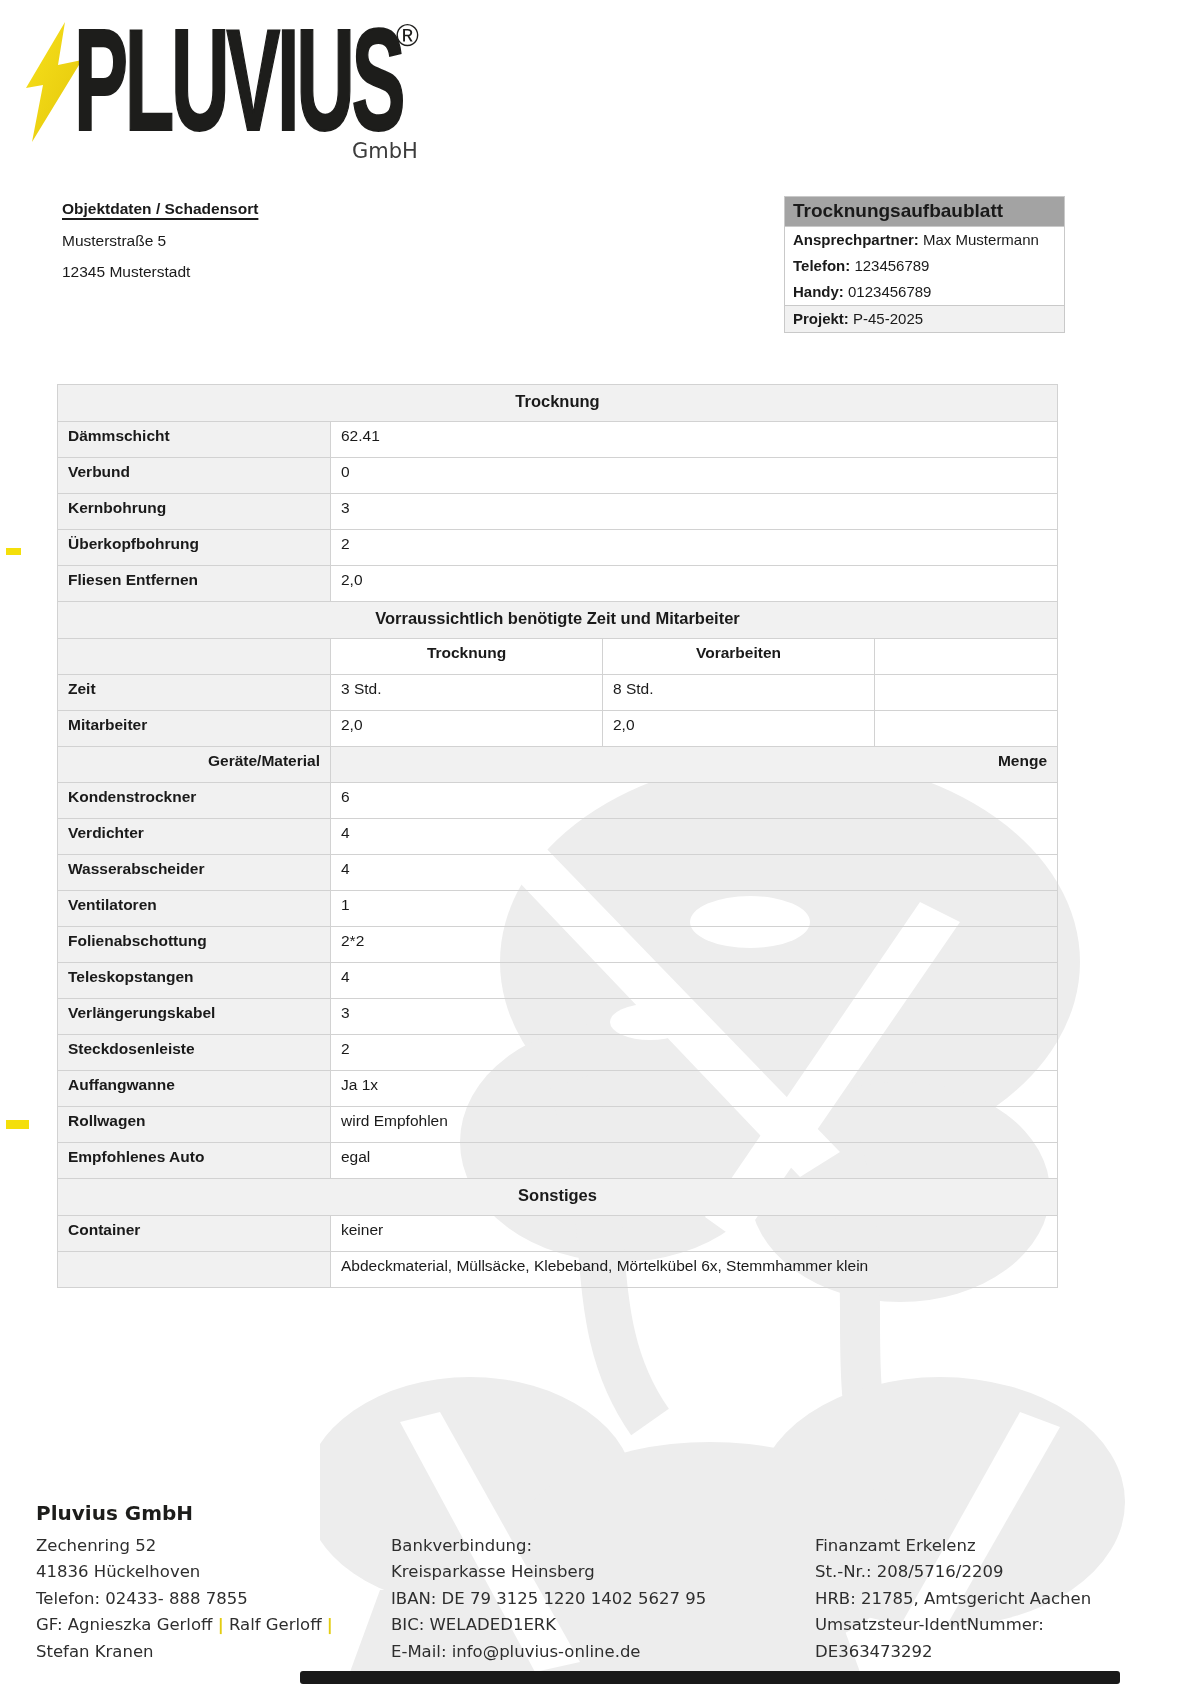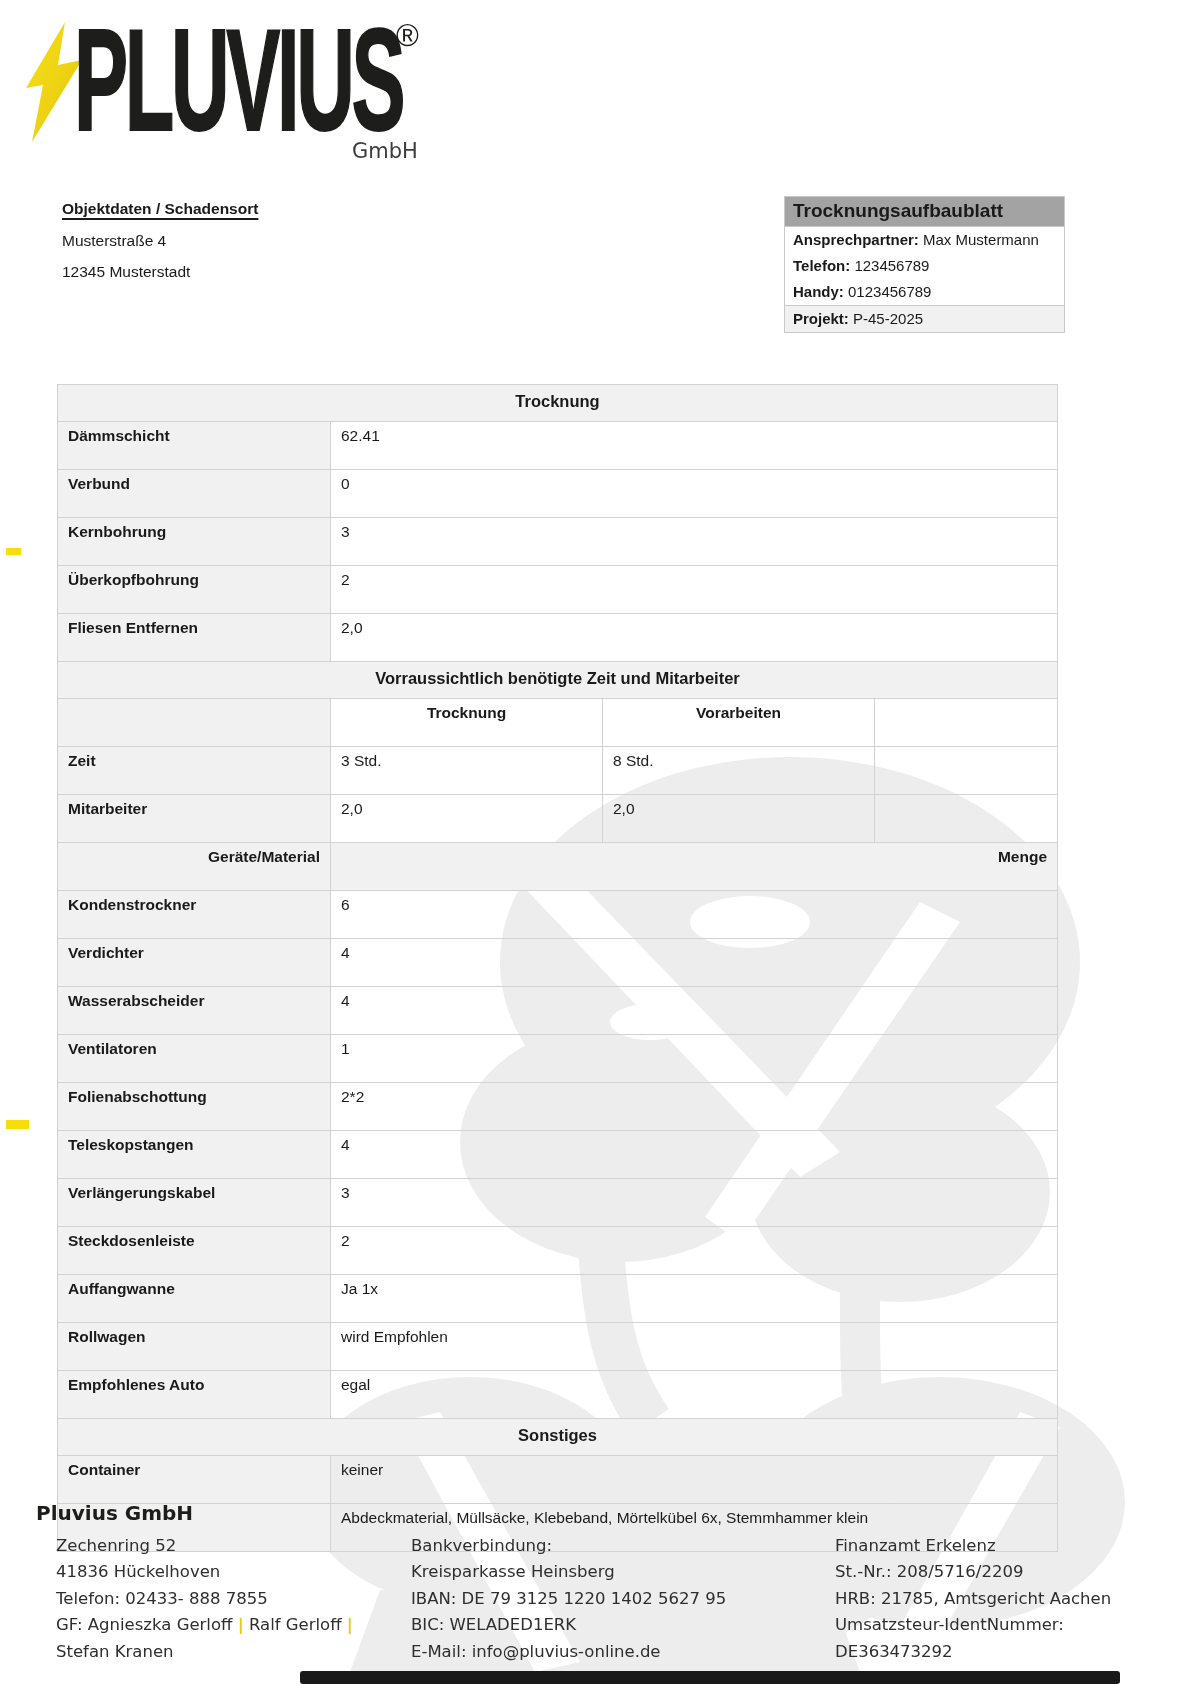--- a/index.html
+++ b/index.html
@@ -30,33 +30,33 @@
     border:1px solid #c9c9c9;background:#ffffff;}
   .infobox .title{background:#a3a3a3;border-bottom:1px solid #c9c9c9;
     font-weight:bold;font-size:19px;padding:3px 8px 4px;}
   .ib-row{font-size:15px;padding:2px 8px;line-height:22px;}
   .ib-row b{font-weight:bold;}
   .ib-row.hl{background:#f1f1f1;border-top:1px solid #c9c9c9;}
 
   
   .tablewrap{position:absolute;left:57px;top:384px;width:1000px;z-index:1;}
   table{border-collapse:collapse;table-layout:fixed;width:1000px;border-radius:21px;}
-  td{border:1px solid #d2d2d2;font-size:15.5px;padding:5px 10px 24px;vertical-align:top;
+  td{border:1px solid #d2d2d2;font-size:15.5px;padding:5px 10px 12px;vertical-align:top;
     height:17px;background:transparent;}
   td.section{background:#f1f1f1;text-align:center;font-weight:bold;font-size:16.5px;
     padding:7px 10px 10px;}
   td.lbl{background:#f1f1f1;font-weight:bold;}
   td.colhead{text-align:center;font-weight:bold;}
   td.colheadg{background:#f1f1f1;text-align:right;font-weight:bold;}
 
   
   .f-company{position:absolute;left:36px;top:1501px;z-index:2;font-size:20px;font-weight:bold;
     color:#1d1d1b;font-family:"DejaVu Sans", sans-serif;}
   .f-col{position:absolute;top:1533px;z-index:2;font-size:16.5px;line-height:26.4px;
-    color:#2e2e2e;font-family:"DejaVu Sans", sans-serif;white-space:nowrap;margin-left:20px;}
+    color:#2e2e2e;font-family:"DejaVu Sans", sans-serif;white-space:nowrap;}
   .f-col1{left:36px;} .f-col2{left:391px;} .f-col3{left:815px;}
   .accent{color:#e3cc12;font-weight:bold;}
 
   
   .ymark{position:absolute;left:6px;background:#f4df0a;z-index:3;}
   .ymark.m1{top:548px;width:15px;height:7px;}
   .ymark.m2{top:1120px;width:23px;height:9px;}
   .bottom-bar{position:absolute;left:300px;top:1671px;width:820px;height:13px;
     background:#191919;border-radius:3px;z-index:3;}
 </style>
@@ -97,21 +97,21 @@
       </defs>
       <path d="M39 0 L0 66 L17 63 L6 120 L56 38 L32 43 Z" fill="url(#bg1)"></path>
     </svg>
     <div class="brand">PLUVIUS</div>
     <div class="regmark">®</div>
     <div class="gmbh">GmbH</div>
   </div>
 
   <div class="objblock">
     <div class="hd">Objektdaten / Schadensort</div>
-    <div class="ln">Musterstraße 4</div>
+    <div class="ln">Musterstraße 5</div>
     <div class="ln">12345 Musterstadt</div>
   </div>
 
   <div class="infobox">
     <div class="title">Trocknungsaufbaublatt</div>
     <div id="info-rows">
         <div class="ib-row"><b>Ansprechpartner:</b> Max Mustermann</div>
         <div class="ib-row"><b>Telefon:</b> 123456789</div>
         <div class="ib-row"><b>Handy:</b> 0123456789</div>
         <div class="ib-row hl"><b>Projekt:</b> P-45-2025</div>

